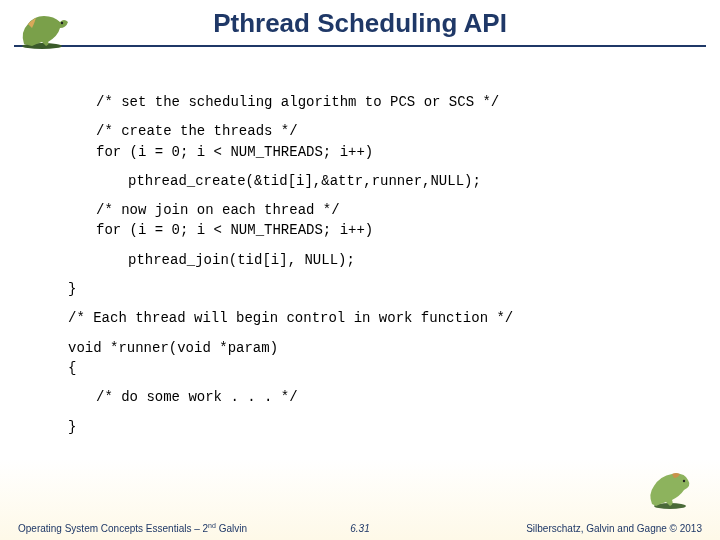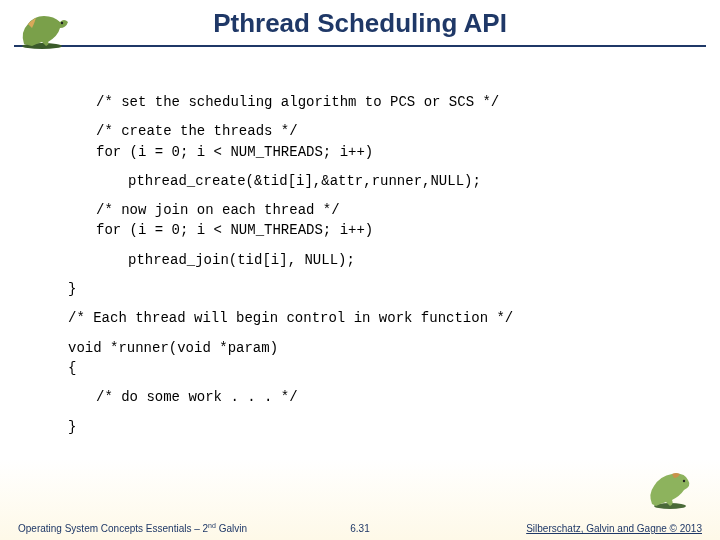--- a/index.html
+++ b/index.html
@@ -63,24 +63,24 @@
     align-items: flex-end;
     padding: 0 18px;
     font-size: 10px;
     color: #1f3867;
   }
   .foot-left { }
   .foot-center {
     position: absolute;
     left: 50%;
     transform: translateX(-50%);
+    font-style: italic;
   }
   .foot-right {
     color: #1f3867;
-    text-decoration: underline;
   }
   .sup { font-size: 7px; vertical-align: super; }
 </style>
 </head>
 <body>
 
 <div class="slide">
 
   <div class="header">
     <div class="dino-top">

